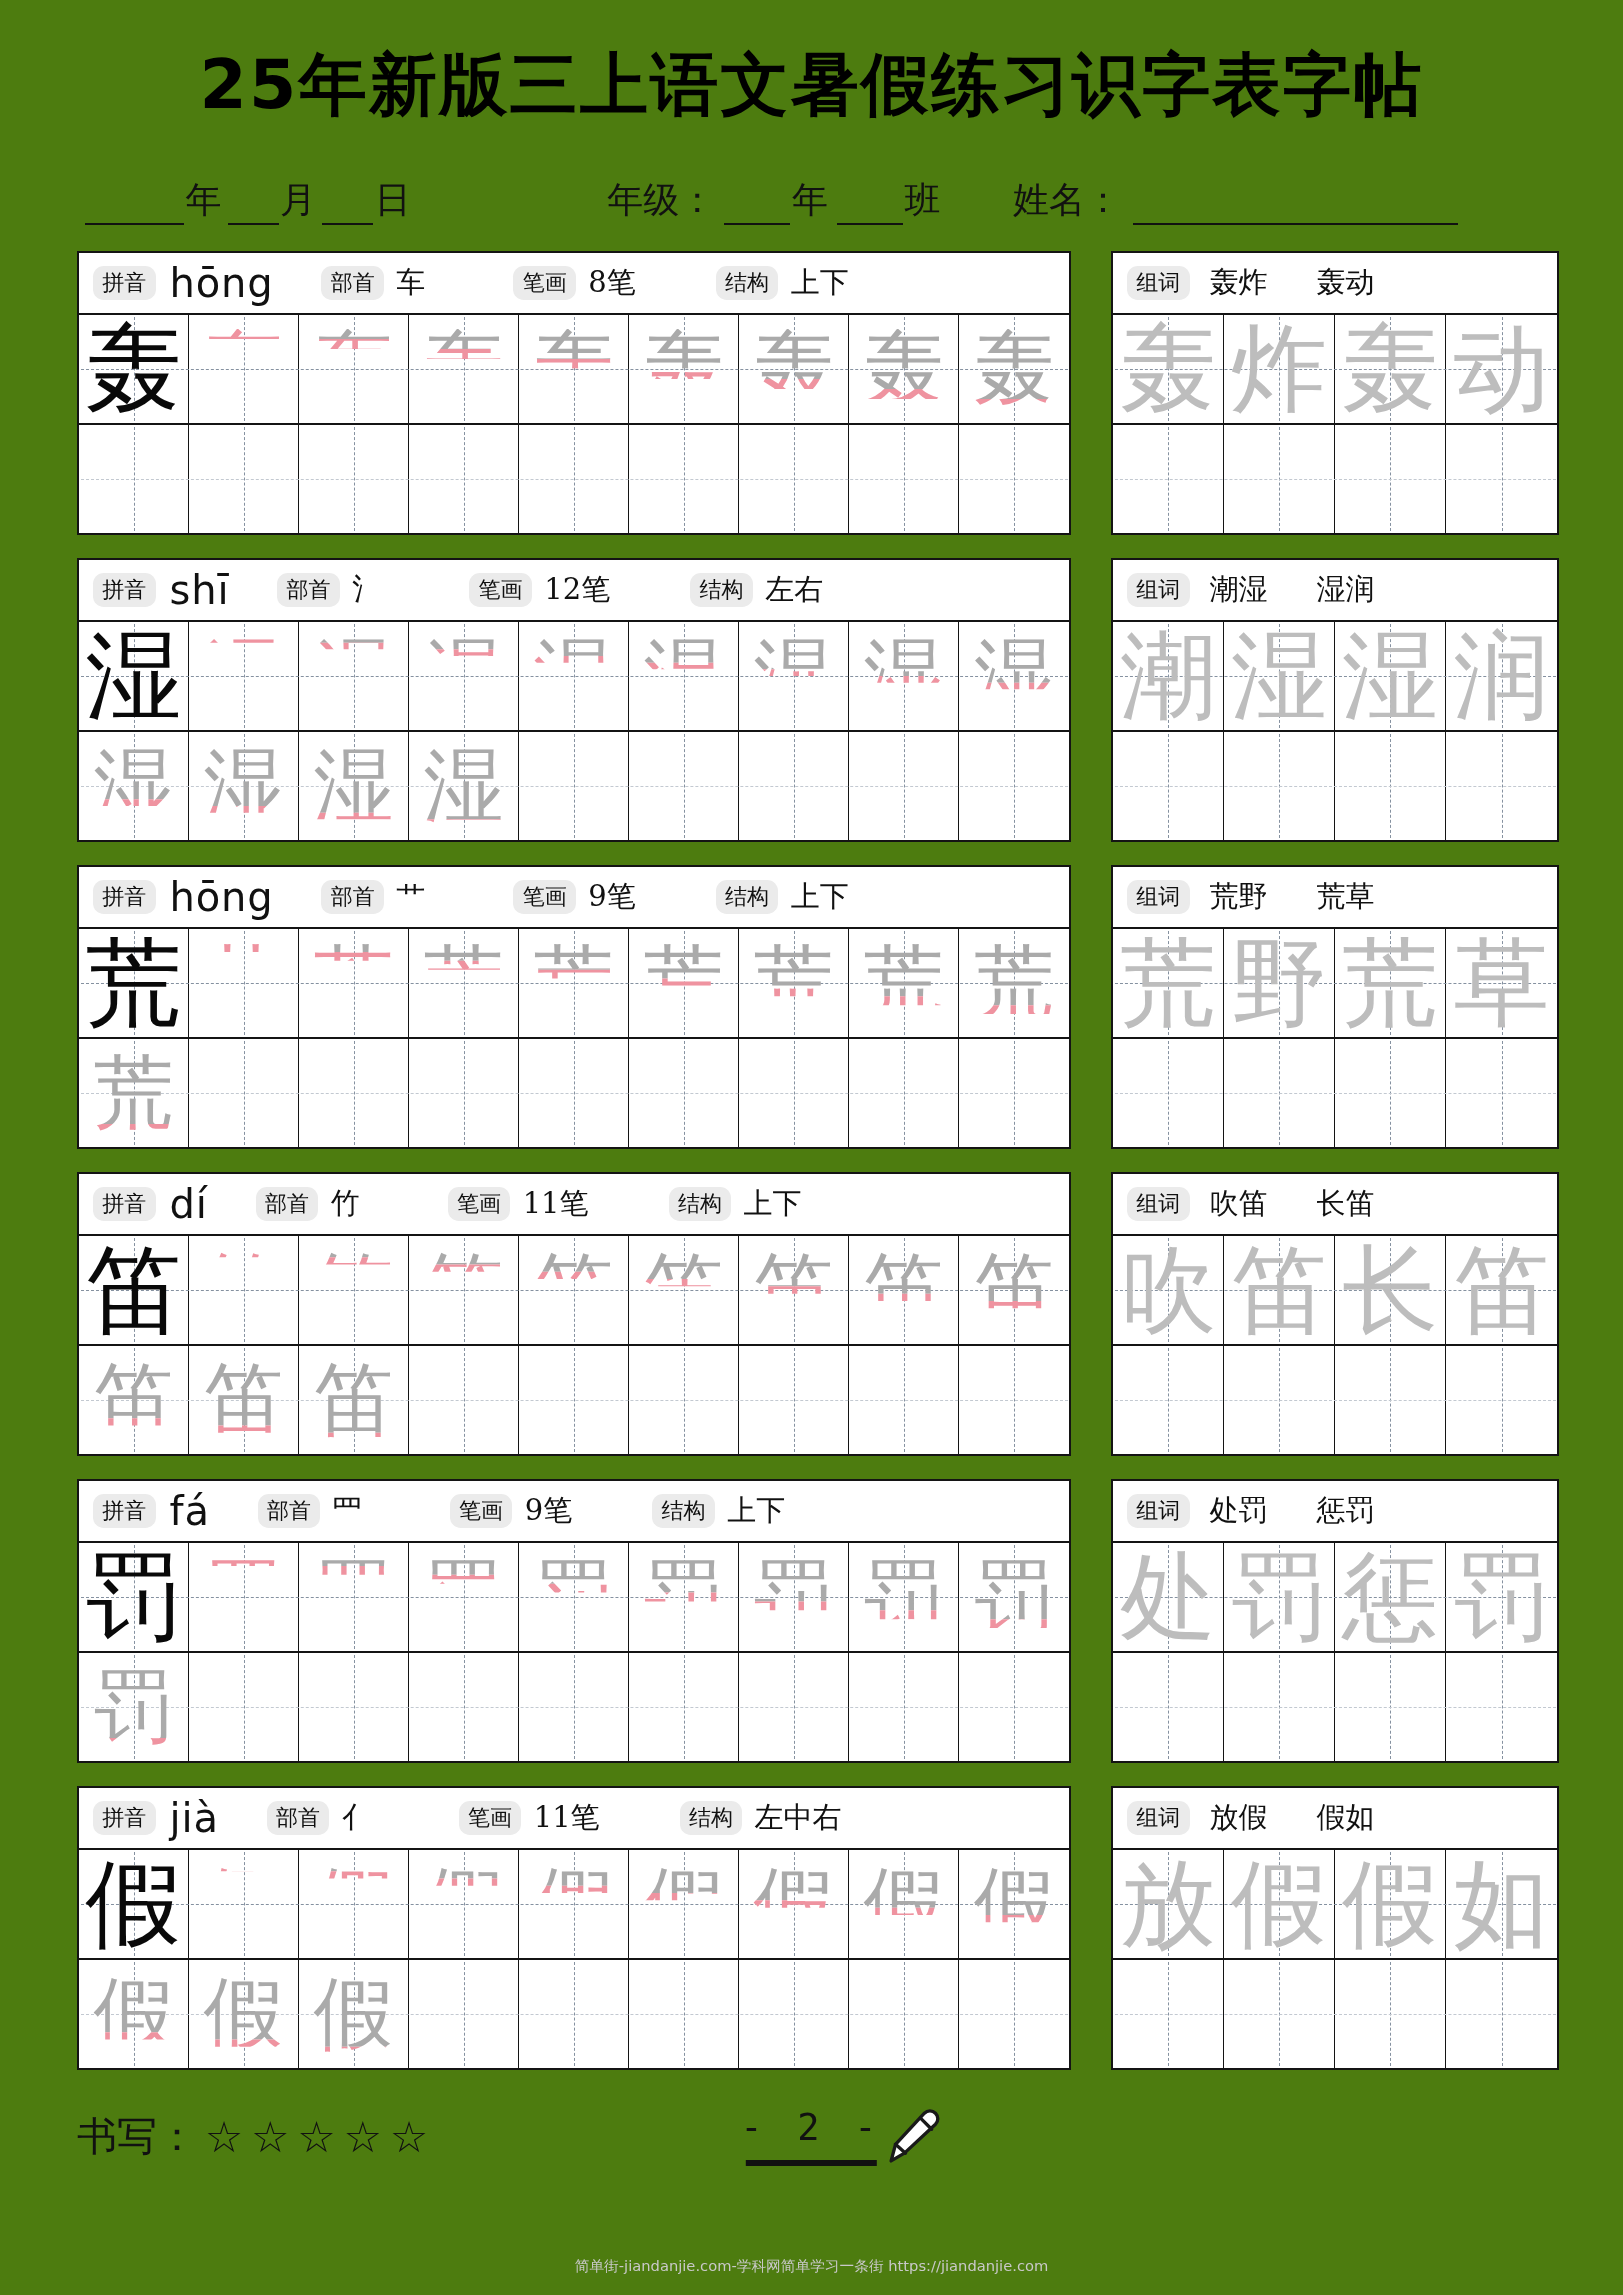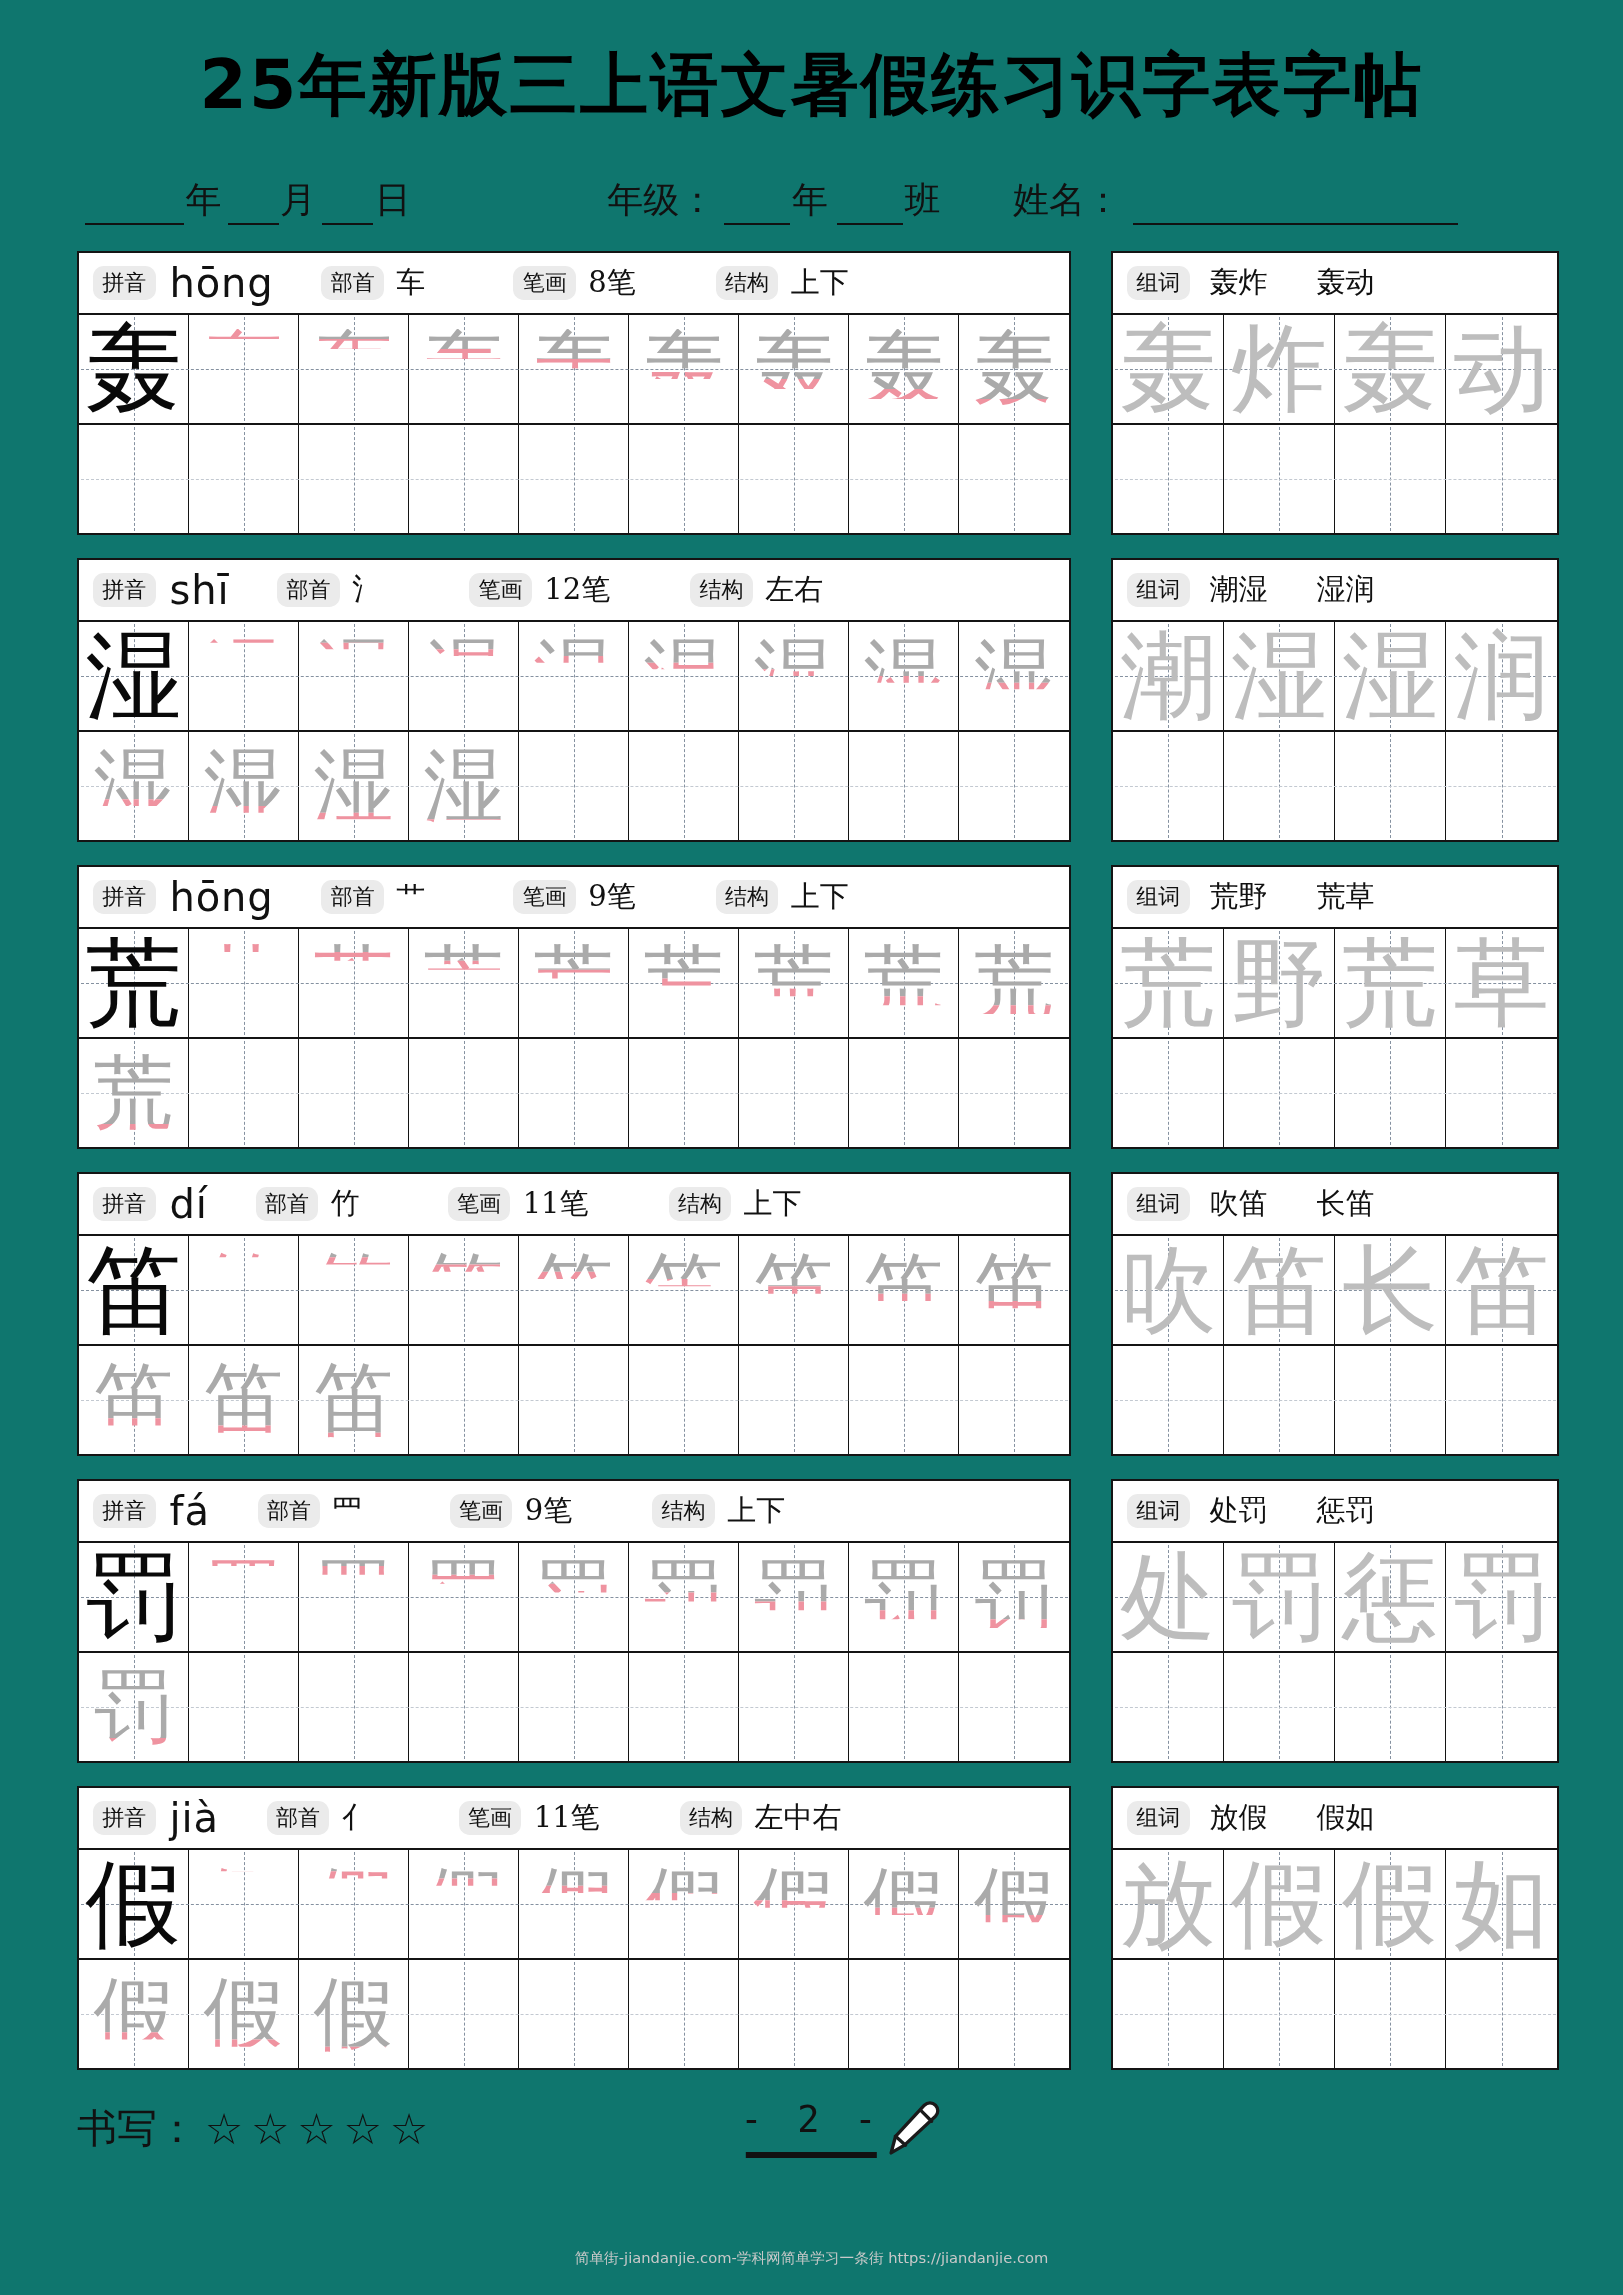--- a/index.html
+++ b/index.html
@@ -8,21 +8,21 @@
     --word-gray:#bdbdbd;
     --guide-line:#8591a0;
     --guide-line-light:#c3c9d1;
     --tag-bg:#ebebeb;
     --ink:#141414;
     --watermark:#c9c9c9;
   }
   *{margin:0;padding:0;box-sizing:border-box;}
   html,body{background:#ffffff;}
   body{width:1623px;font-family:"DejaVu Serif","Liberation Serif",serif;color:#111;}
-  .page{position:relative;width:1623px;height:2295px;background:#0f766e;overflow:hidden;}
+  .page{position:relative;width:1623px;height:2295px;background:#4d7c0f;overflow:hidden;}
 
   
   .title{padding-top:40px;text-align:center;font-size:68px;font-weight:900;
          letter-spacing:2.3px;font-family:"DejaVu Sans","Liberation Sans",sans-serif;color:#000;}
   .date-row{display:flex;align-items:flex-end;margin:45px 0 26px 85px;font-size:36px;white-space:nowrap;}
   .blank{display:inline-block;border-bottom:2.3px solid #111;height:40px;}
   .b-date1{width:99px;}
   .b-date2{width:51px;margin-left:4.6px;}
   .b-grade{width:66px;margin-left:7.7px;}
   .b-name{width:325px;margin-left:10.8px;height:49px;}
@@ -58,21 +58,21 @@
   .grid-row.second .cell::before{border-left-color:var(--guide-line);}
   .word-grid .cell{width:111px;}
   .stack{position:relative;z-index:1;width:100%;height:100%;display:grid;place-items:center;}
   .g{grid-area:1/1;line-height:1;font-size:80px;user-select:none;}
   .main-char{font-size:96px;color:#090909;}
   .gray{color:var(--stroke-gray);}
   .pink{color:var(--stroke-pink);}
   .word-gray{color:var(--word-gray);font-size:96px;}
 
   
-  .footer{position:relative;margin:28px 77px 0 77px;height:185px;}
+  .footer{position:relative;margin:36px 77px 0 77px;height:185px;}
   .writing-line{position:absolute;left:0;top:3.1px;font-size:40px;display:flex;align-items:center;}
   .stars{font-size:43px;letter-spacing:7.7px;margin-left:7.7px;font-family:"DejaVu Sans","Liberation Sans",sans-serif;}
   .pagenum{position:absolute;left:50%;top:0;transform:translateX(-50%);
            text-align:center;font-family:"DejaVu Sans Mono","Liberation Mono",monospace;}
   .pagenum .num{font-size:37px;letter-spacing:6.2px;}
   .pagenum .line{width:131px;height:6.2px;background:#111;margin:10.8px auto 0;}
   .pencil{position:absolute;right:-66px;top:-4.6px;width:71px;height:71px;}
   .motto{position:absolute;left:0;top:80px;font-size:45px;font-weight:700;
          font-family:"DejaVu Sans","Liberation Sans",sans-serif;letter-spacing:1.5px;}
   .watermark{position:absolute;left:50%;transform:translateX(-50%);top:151px;

